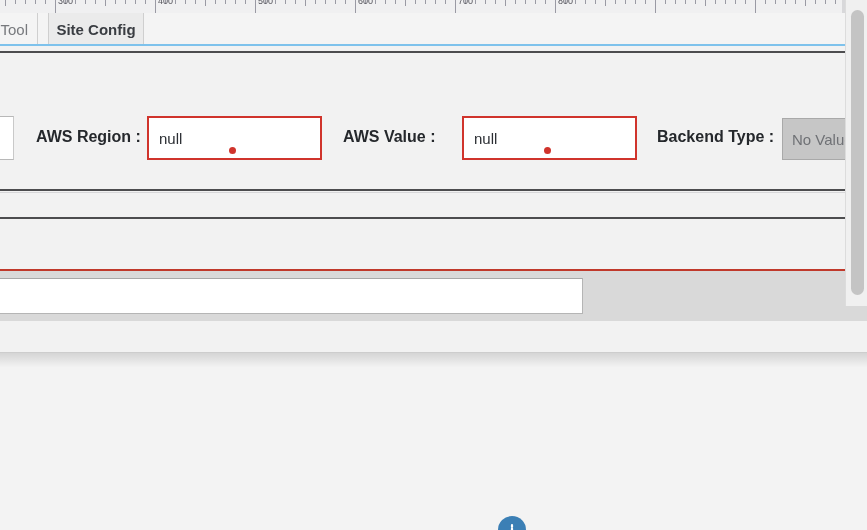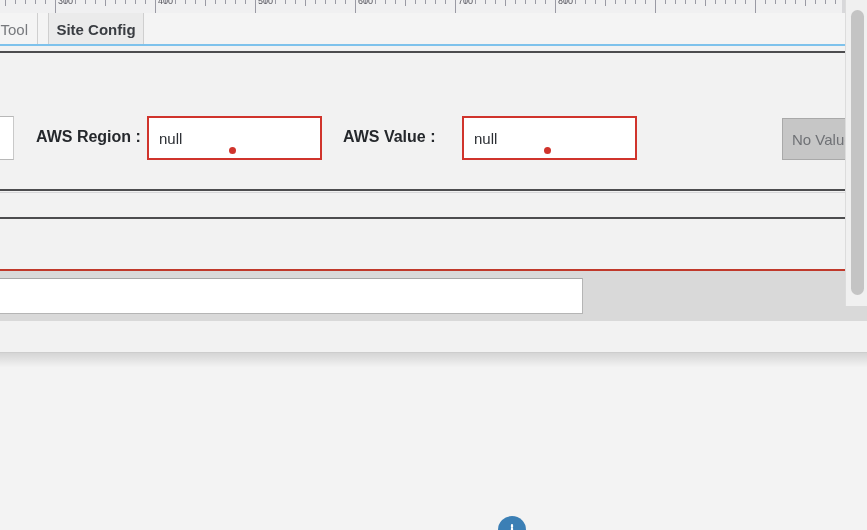--- a/index.html
+++ b/index.html
@@ -376,20 +376,21 @@
       <span>null</span>
     </div>
     <div class="req-dot" style="left:229px; top:93px;"></div>
 
     <div class="field-label" style="left:343px; top:75px;">AWS Value :</div>
     <div class="text-input err" style="left:462px; top:62px; width:175px; height:44px;">
       <span>null</span>
     </div>
     <div class="req-dot" style="left:544px; top:93px;"></div>
 
+    <div class="field-label" style="left:657px; top:75px;">Backend Type :</div>
     <div class="novalue-box" style="left:782px; top:64px; width:82px; height:42px;">
       <span>No Value</span>
     </div>
   </div>
 
   <div class="rule-dark" style="top:189px;"></div>
   <div class="rule-thin" style="top:192px;"></div>
   <div class="rule-dark" style="top:217px;"></div>
 
   <div class="rule-red" style="top:269px;"></div>

